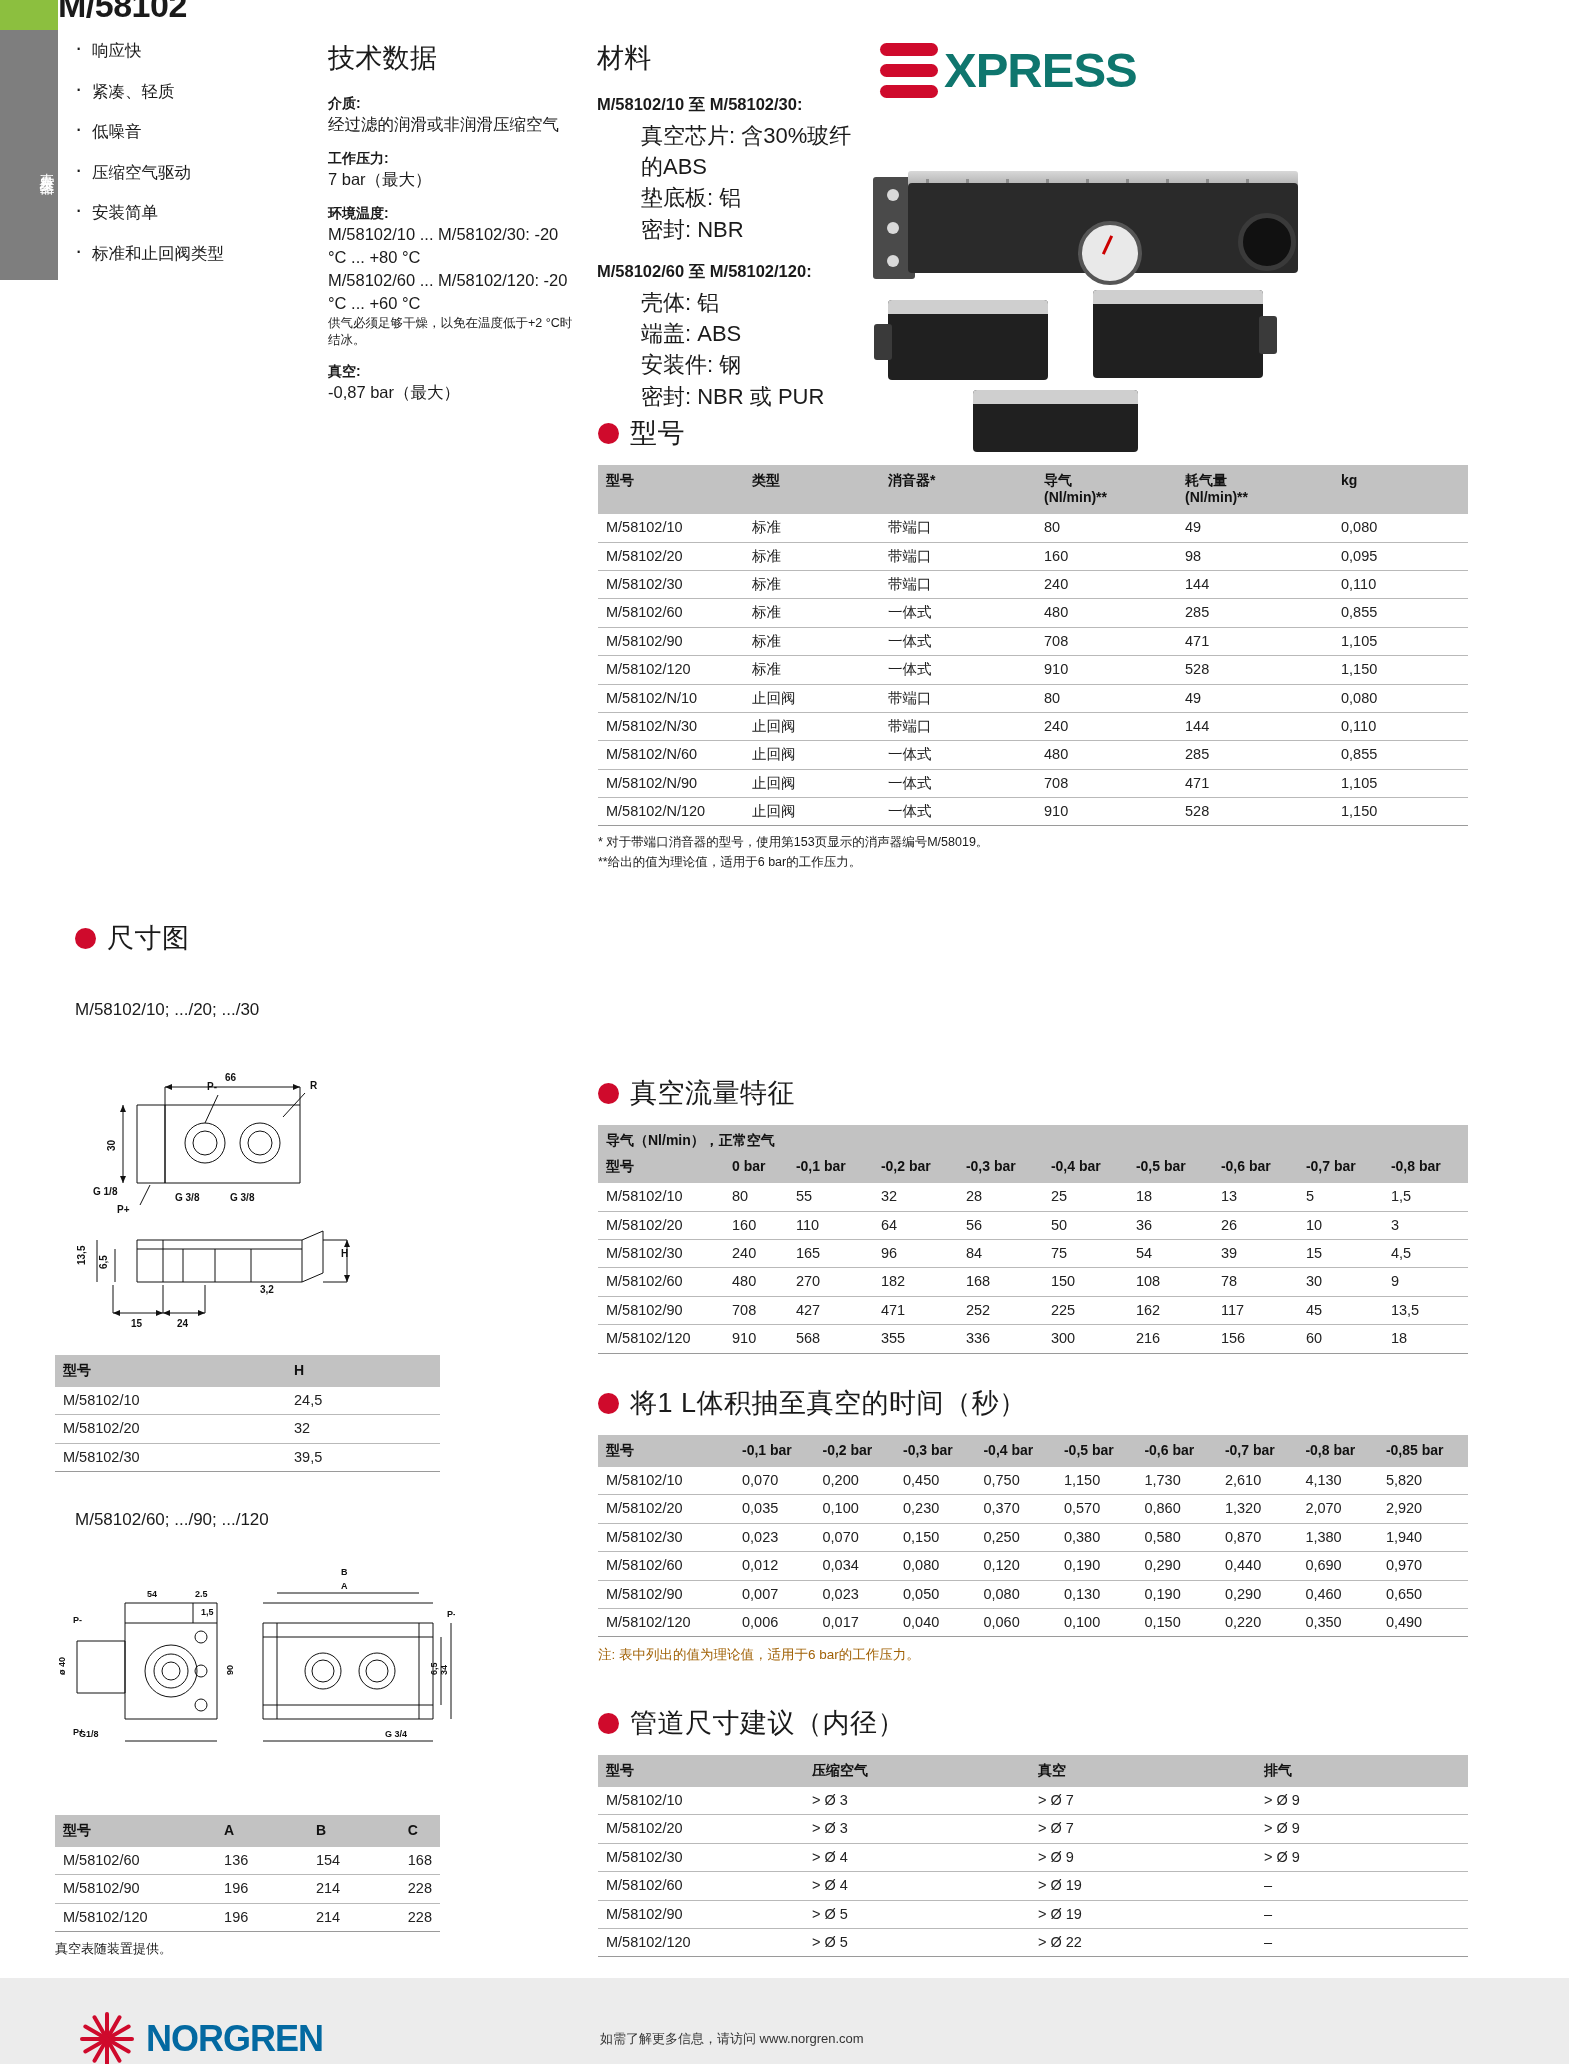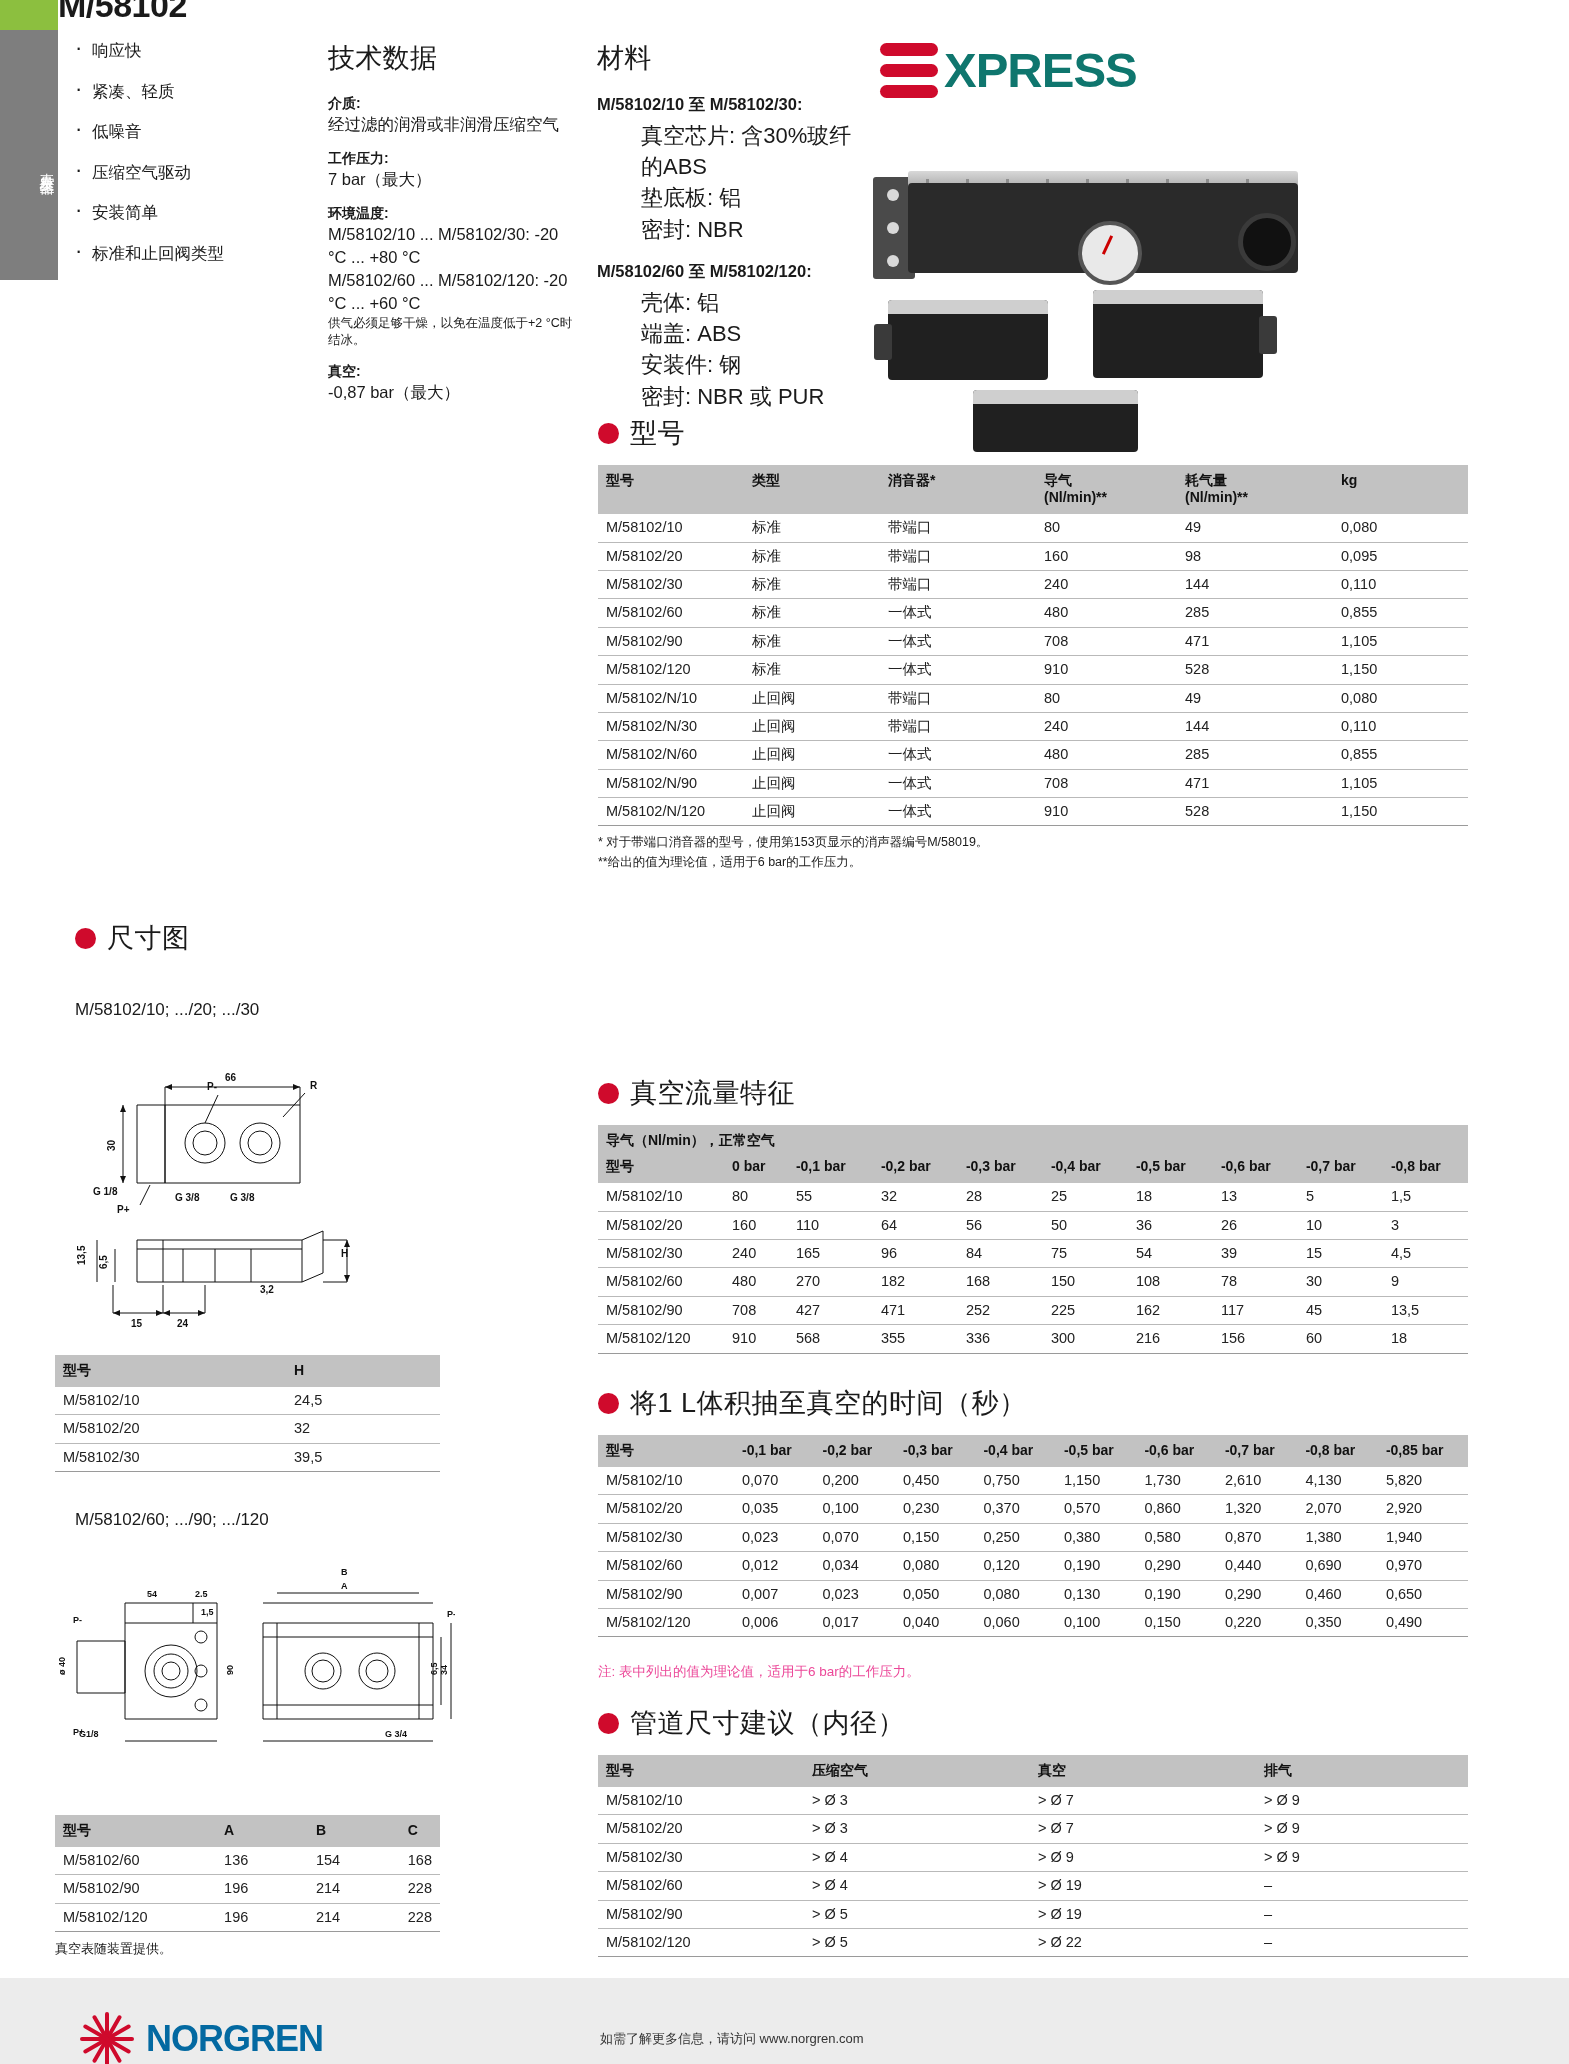--- a/index.html
+++ b/index.html
@@ -90,21 +90,21 @@
   table.dt thead th{
     background:#c2c2c2;color:#111;font-weight:bold;text-align:left;
     padding:7px 8px 8px 8px;vertical-align:top;line-height:1.22;font-size:14px;
   }
   table.dt tbody td{
     padding:5px 8px 5px 8px;border-bottom:1px solid #b9b9b9;line-height:1.2;
     color:#222;white-space:nowrap;
   }
   table.dt tbody tr:last-child td{border-bottom:1px solid #9a9a9a;}
   .fn{font-size:12.5px;line-height:1.55;color:#1a1a1a;margin-top:7px;}
-  .note{font-size:13.5px;color:#ec4899;margin-top:26px;}
+  .note{font-size:13.5px;color:#a16207;margin-top:9px;}
   .cap{font-size:13px;color:#1a1a1a;margin-top:8px;}
 
   
   .rc{position:absolute;left:598px;width:870px;}
 
   
   .footer-rule{position:absolute;left:0;top:1978px;width:1569px;height:86px;background:#ececec;}
   .logo-wrap{position:absolute;left:80px;top:2012px;display:flex;align-items:center;gap:12px;}
   .logo-star{position:relative;width:54px;height:54px;}
   .logo-star i{position:absolute;left:25px;top:0;width:4px;height:54px;background:#cf0a2c;

